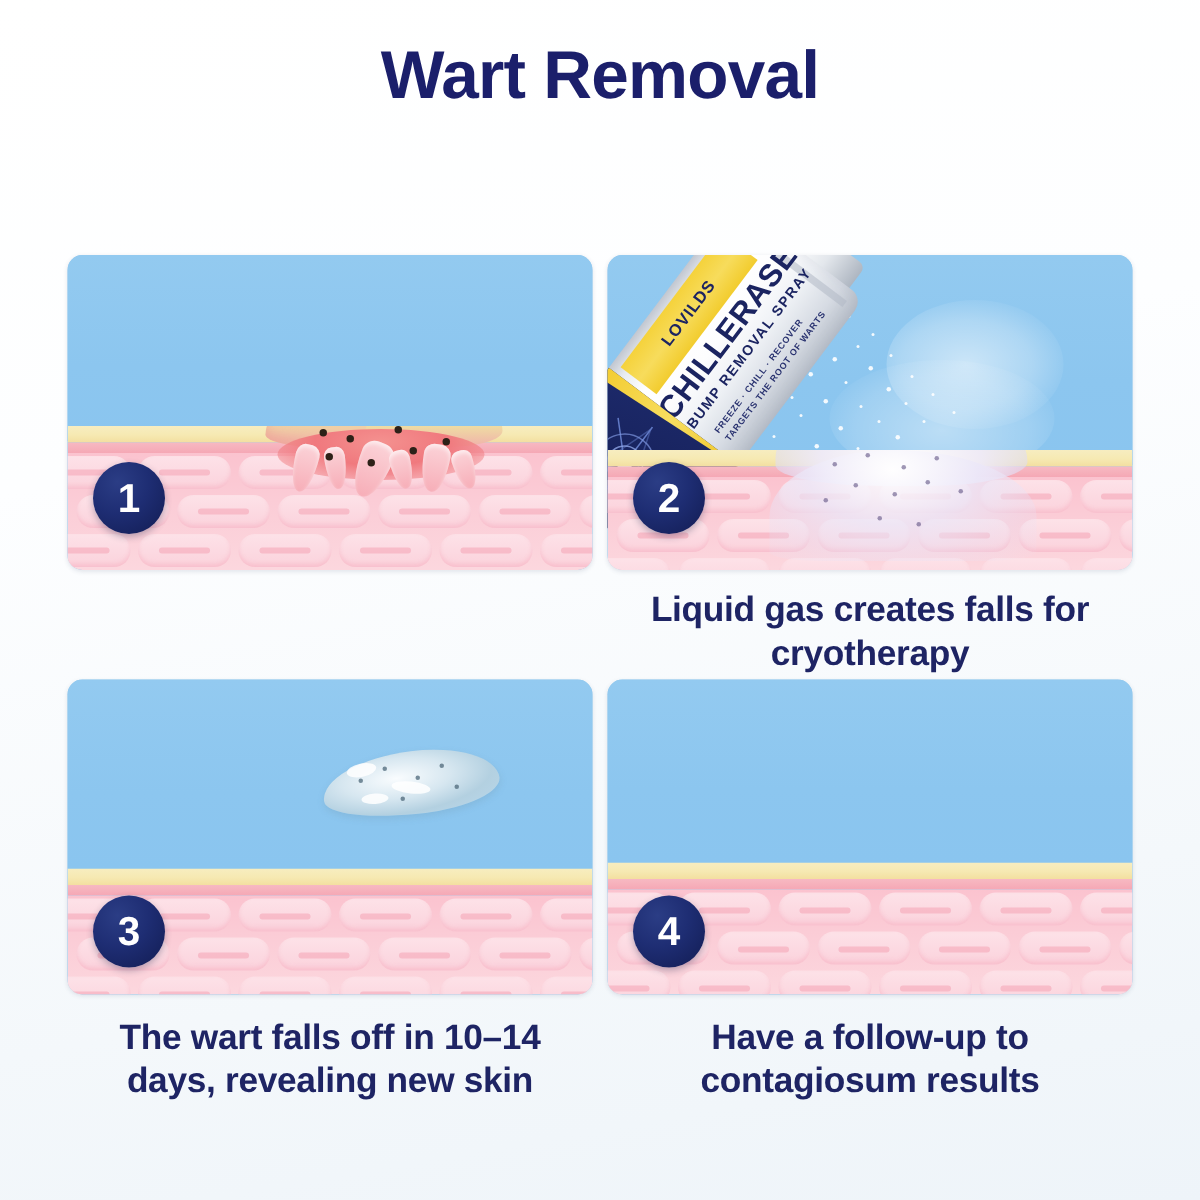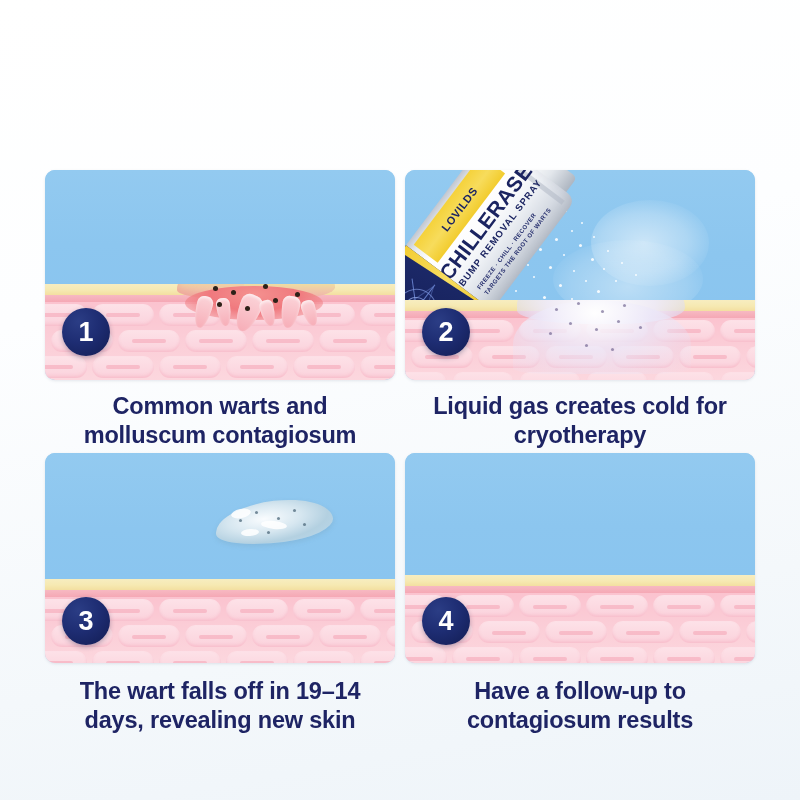--- a/index.html
+++ b/index.html
@@ -386,20 +386,21 @@
     line-height: 1.22;
     letter-spacing: -0.2px;
     padding: 0 4px;
   }
   .caption-bottom { margin-top: 14px; }
 </style>
 </head>
 <body>
 
 <div class="title-block">
+  <div class="title-line1">Wart Removal</div>
 </div>
 
 <div class="grid">
 
   <div class="cell">
     <div class="panel">
       <div class="sky" style="height:124px"></div>
       <div class="skin" style="height:96px">
         <div class="epidermis"></div>
         <div class="granular"></div>
@@ -445,21 +446,20 @@
         <div class="dot" style="left:186px;top:6px"></div>
         <div class="dot" style="left:218px;top:0px"></div>
 
         <div class="dot" style="left:200px;top:22px"></div>
         <div class="dot" style="left:172px;top:18px"></div>
         <div class="dot" style="left:228px;top:14px"></div>
         <div class="dot" style="left:250px;top:8px"></div>
       </div>
       <div class="badge p1">1</div>
     </div>
-    <div class="caption">Common warts and molluscum contagiosum</div>
   </div>
 
   <div class="cell">
     <div class="panel">
       <div class="sky" style="height:140px"></div>
 
       <div class="mist-cloud"></div>
       <div class="mist-cloud2"></div>
       <div class="particle" style="left:136px;top:28px;width:3px;height:3px"></div>
       <div class="particle" style="left:144px;top:36px;width:2px;height:2px"></div>
@@ -570,21 +570,21 @@
         <div class="speck" style="left:190px;top:28px"></div>
         <div class="speck" style="left:212px;top:20px"></div>
         <div class="speck" style="left:144px;top:32px"></div>
         <div class="speck" style="left:234px;top:26px"></div>
         <div class="speck" style="left:180px;top:44px"></div>
         <div class="speck" style="left:206px;top:48px"></div>
       </div>
 
       <div class="badge p2">2</div>
     </div>
-    <div class="caption">Liquid gas creates cold for cryotherapy</div>
+    <div class="caption">Liquid gas creates falls for cryotherapy</div>
   </div>
 
   <div class="cell">
     <div class="panel">
       <div class="sky" style="height:126px"></div>
 
       <div class="scab"></div>
       <div class="scab-fleck" style="left:186px;top:56px;width:20px;height:9px;transform:rotate(-12deg)"></div>
       <div class="scab-fleck" style="left:216px;top:68px;width:26px;height:8px;transform:rotate(6deg)"></div>
       <div class="scab-fleck" style="left:196px;top:76px;width:18px;height:7px;transform:rotate(-4deg)"></div>
@@ -620,21 +620,21 @@
               <div class="brick"></div>
               <div class="brick"></div>
               <div class="brick"></div>
               <div class="brick"></div>
               <div class="brick"></div>
             </div>
         </div>
       </div>
       <div class="badge p3">3</div>
     </div>
-    <div class="caption caption-bottom">The wart falls off in 19–14 days, revealing new skin</div>
+    <div class="caption caption-bottom">The wart falls off in 10–14 days, revealing new skin</div>
   </div>
 
   <div class="cell">
     <div class="panel">
       <div class="sky" style="height:122px"></div>
       <div class="skin" style="height:88px">
         <div class="epidermis"></div>
         <div class="granular"></div>
         <div class="dermis">
           <div class="cellrow" style="top:2px">

